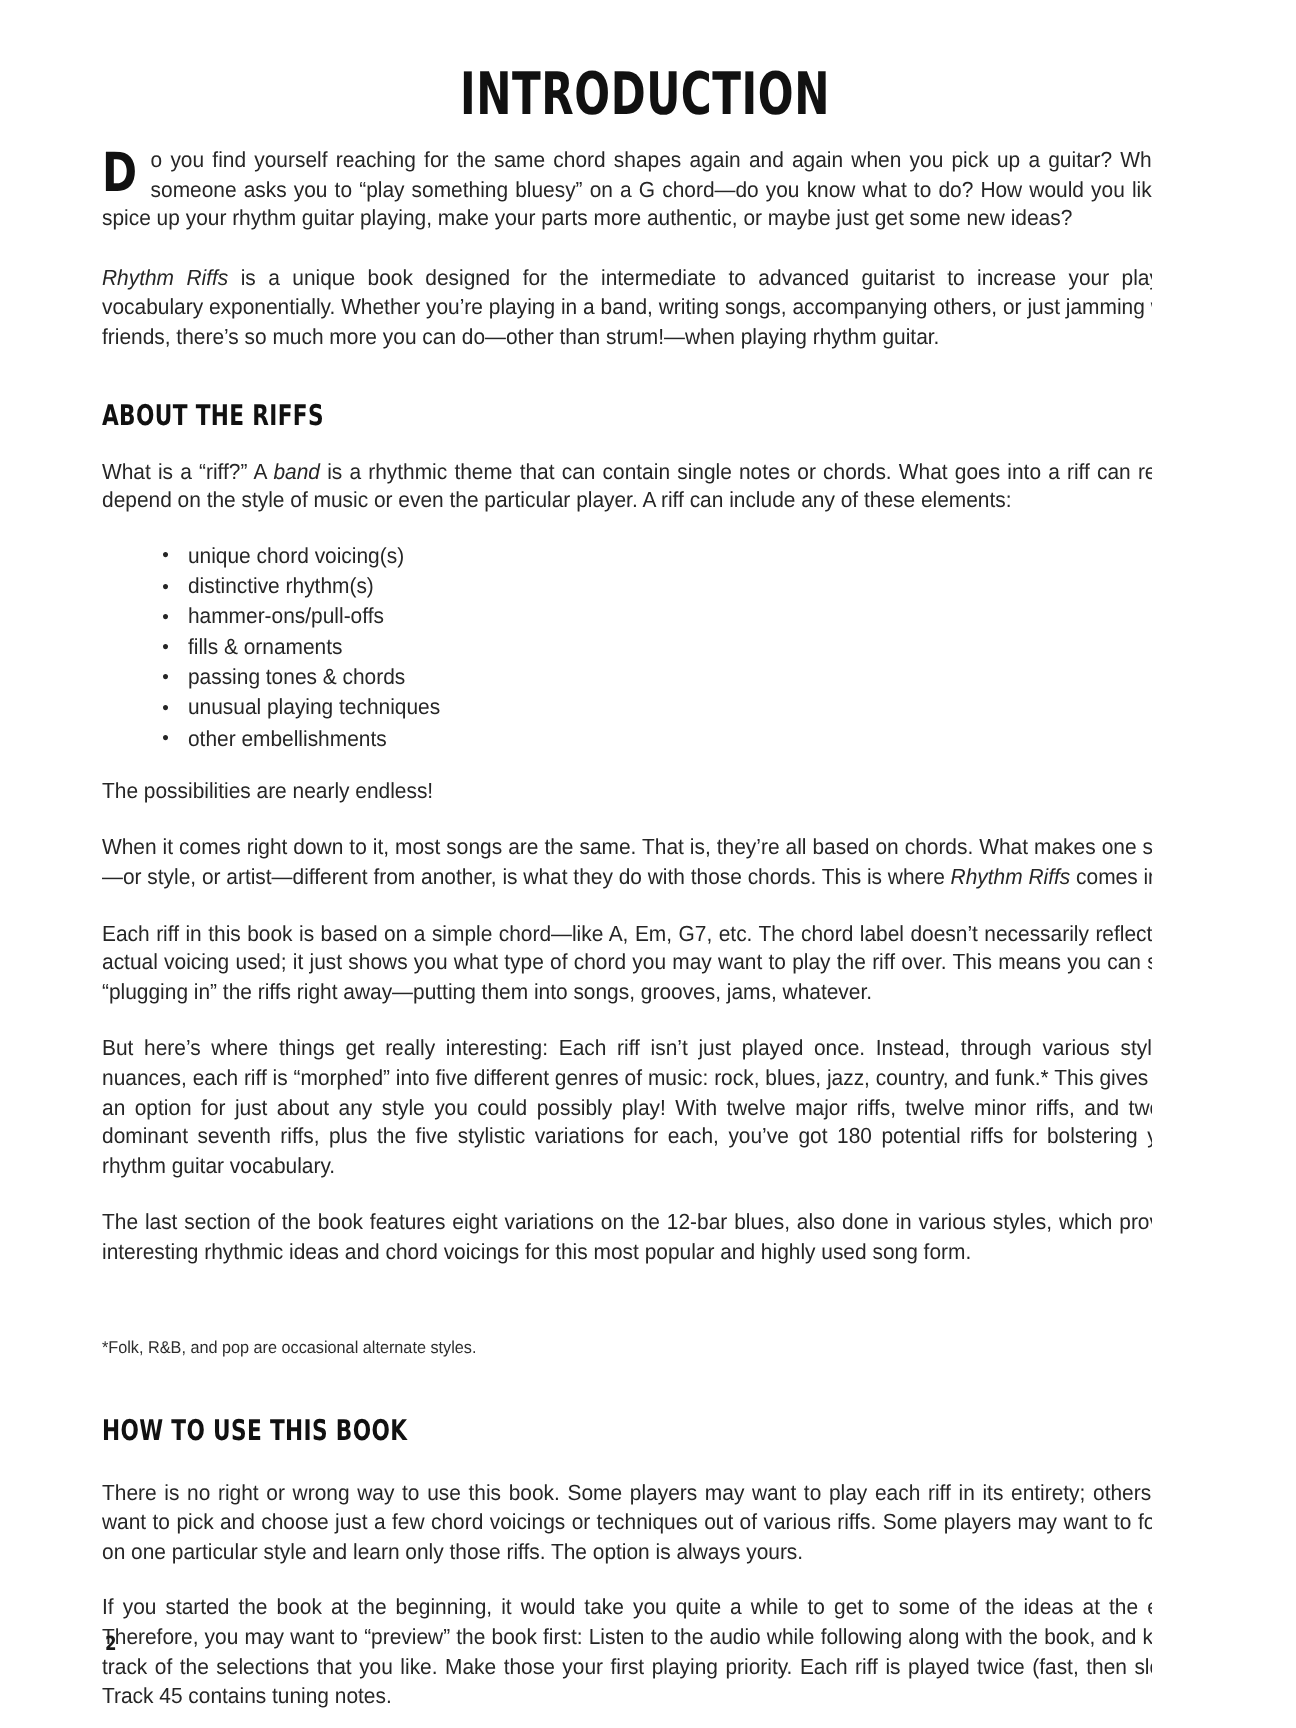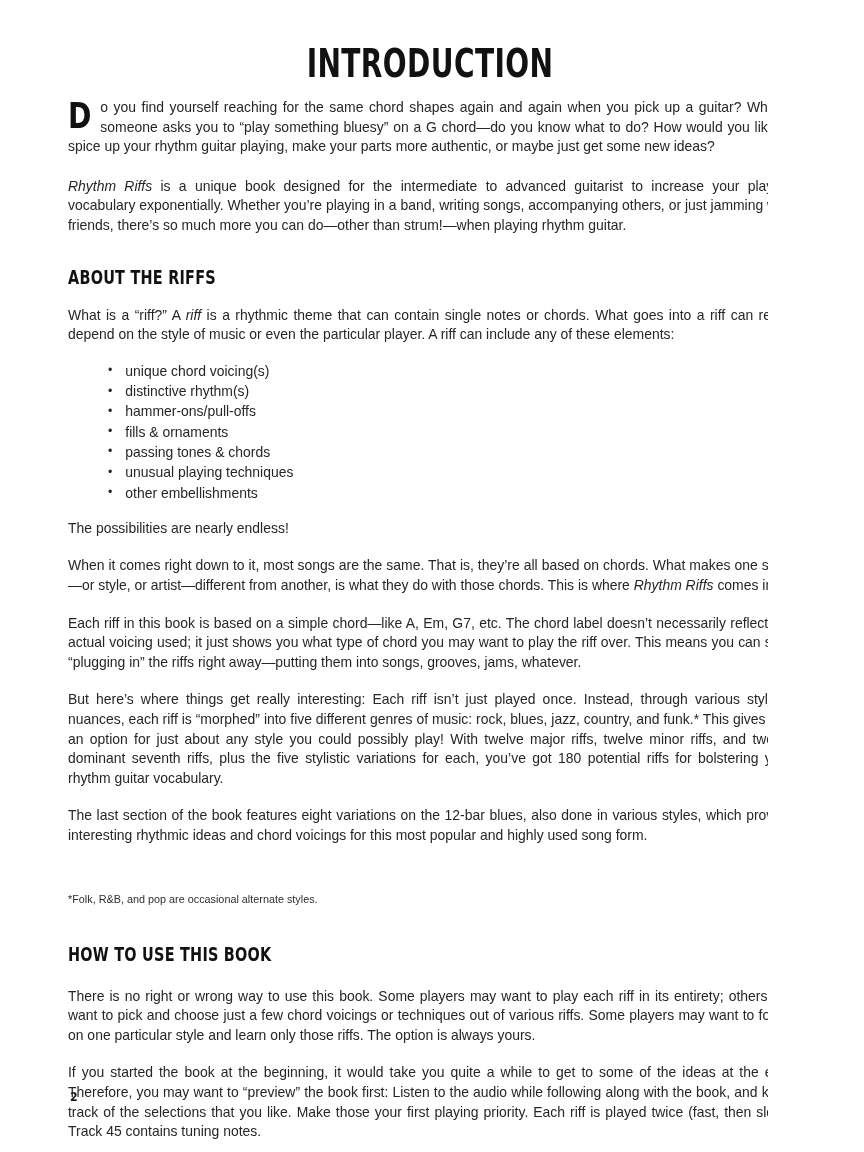--- a/index.html
+++ b/index.html
@@ -160,21 +160,21 @@
     <div class="sp-20"></div>
 
     <p class="para"><i>Rhythm Riffs</i><span> is a unique book designed for the intermediate to advanced guitarist to increase your playing vocabulary exponentially. Whether you’re playing in a band, writing songs, accompanying others, or just jamming with friends, there’s so much more you can do—other than strum!—when playing rhythm guitar.</span></p>
 
     <div class="sp-30"></div>
 
     <h2 class="section-heading">ABOUT THE RIFFS</h2>
 
     <div class="sp-18"></div>
 
-    <p class="para"><span>What is a “riff?” A </span><i>riff</i><span> is a rhythmic theme that can contain single notes or chords. What goes into a riff can really depend on the style of music or even the particular player. A riff can include any of these elements:</span></p>
+    <p class="para"><span>What is a “riff?” A </span><i>band</i><span> is a rhythmic theme that can contain single notes or chords. What goes into a riff can really depend on the style of music or even the particular player. A riff can include any of these elements:</span></p>
 
     <div class="sp-16"></div>
 
     <ul class="bullet-list">
       <li>unique chord voicing(s)</li>
       <li>distinctive rhythm(s)</li>
       <li>hammer-ons/pull-offs</li>
       <li>fills &amp; ornaments</li>
       <li>passing tones &amp; chords</li>
       <li>unusual playing techniques</li>

